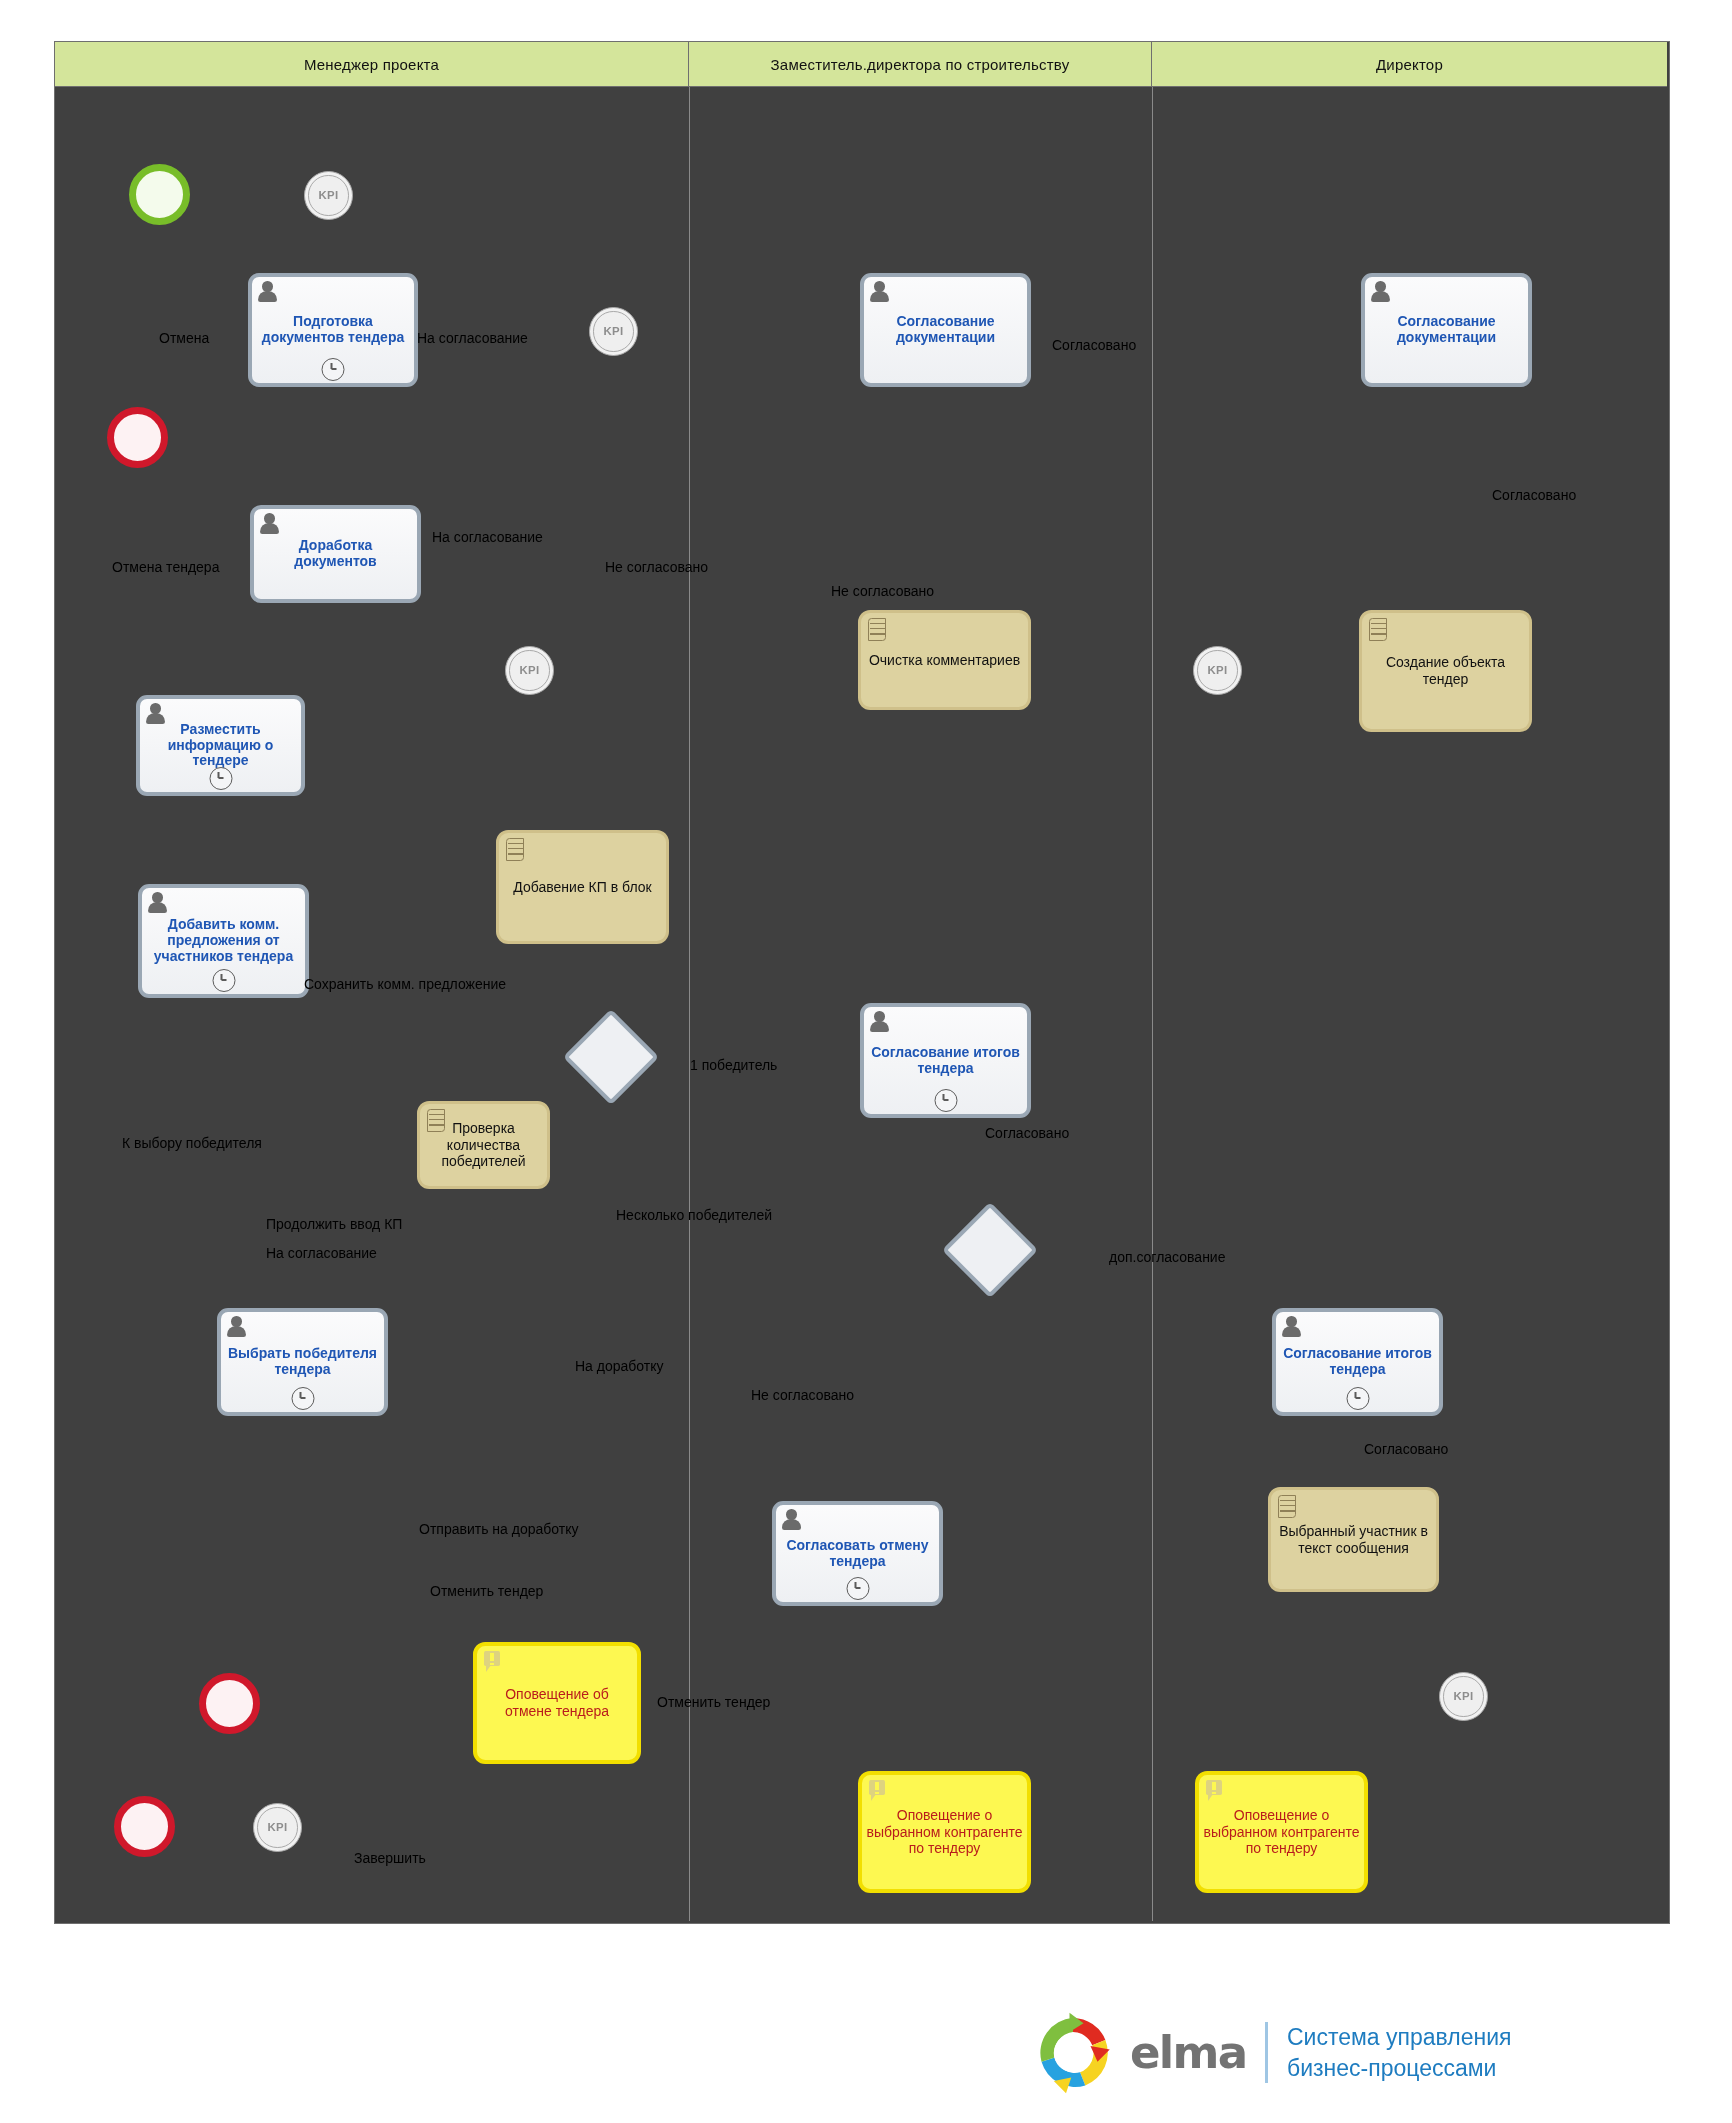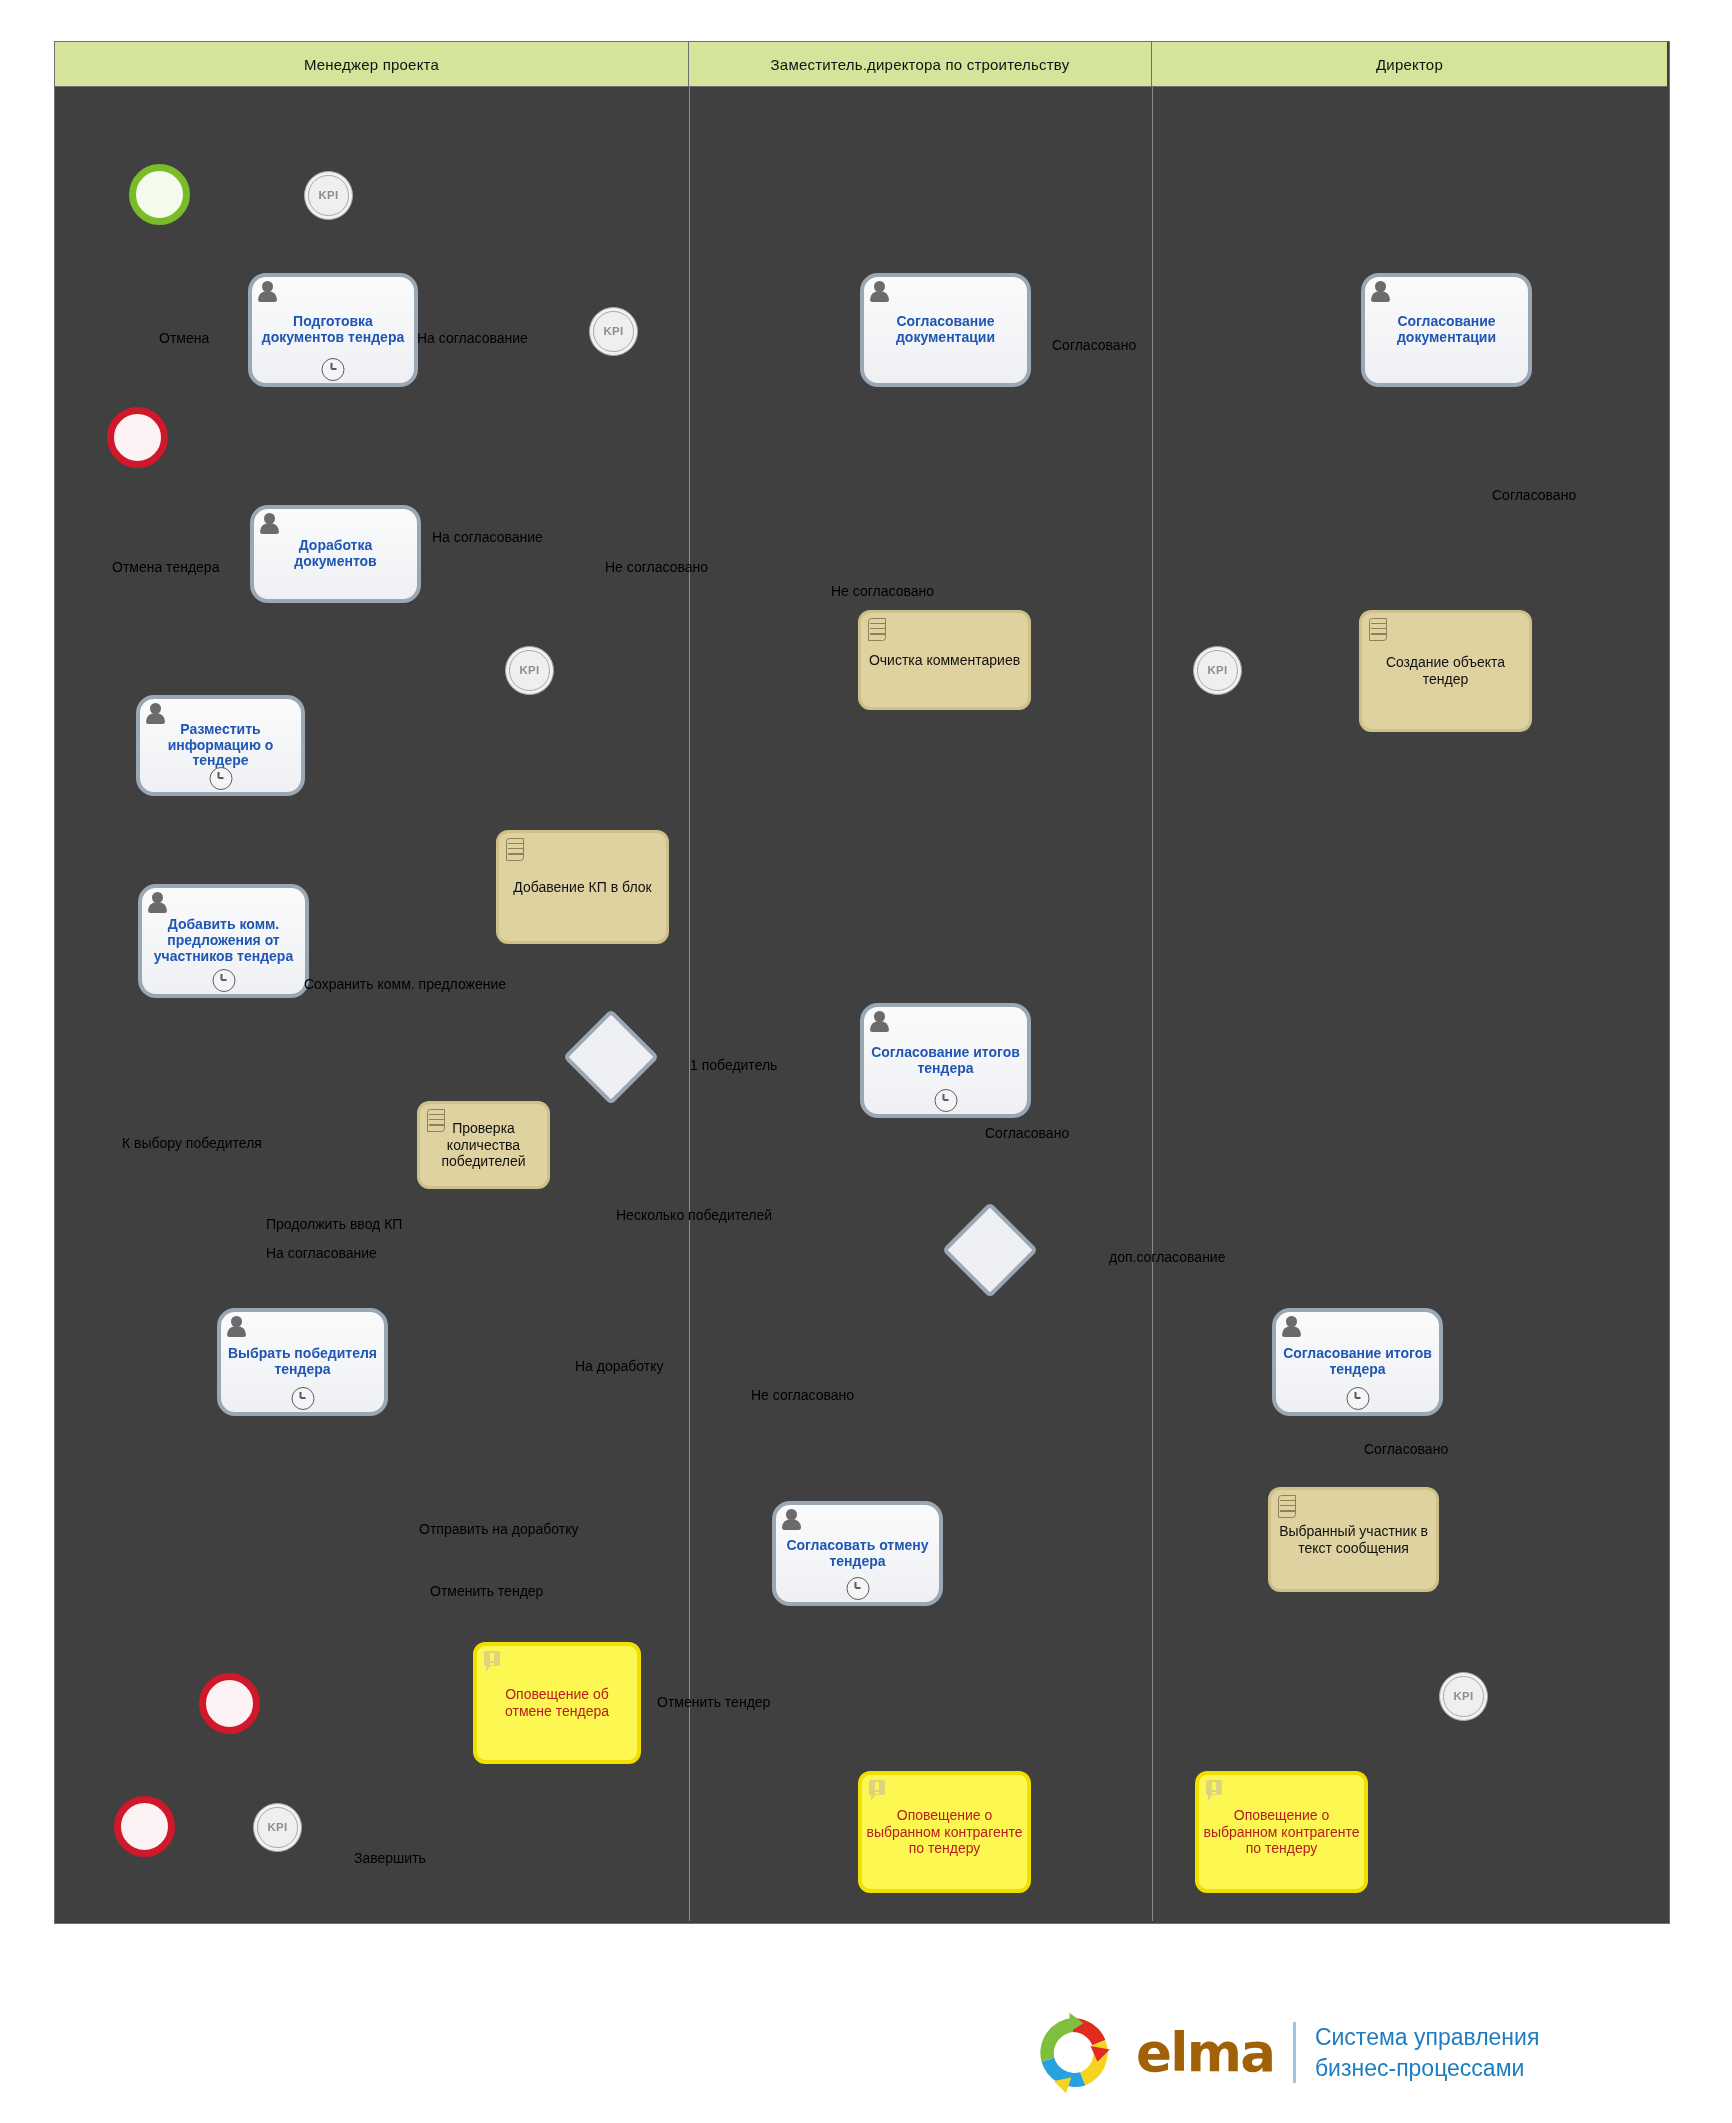--- a/index.html
+++ b/index.html
@@ -52,21 +52,21 @@
     width: 0.9px;
     background: #8a8a8a;
   }
 
   
   .node {
     position: absolute;
     box-sizing: border-box;
   }
   .task {
-    border-radius: 18px;
+    border-radius: 11px;
     border: 4.4px solid #9aa7b4;
     background: linear-gradient(180deg,#fbfbfc 0%,#eef0f3 100%);
     color: #1f56b4;
     font-weight: bold;
     font-size: 14px;
     line-height: 1.12;
     text-align: center;
     display: flex;
     align-items: center;
     justify-content: center;
@@ -229,25 +229,25 @@
     height: 105px;
     display: flex;
     align-items: center;
   }
   .logo-ring {
     position: relative;
     width: 84px; height: 84px;
     flex: 0 0 auto;
   }
   .logo-word {
-    font-size: 53px;
+    font-size: 45px;
     font-weight: bold;
-    color: #a16207;
+    color: #737373;
     letter-spacing: -1.7px;
-    margin-left: 21px;
+    margin-left: 15px;
     line-height: 1;
     font-family: "DejaVu Sans", sans-serif;
   }
   .logo-bar {
     width: 2.6px; height: 61px; background: #9fc6e4; margin: 0 19px;
   }
   .logo-tag {
     color: #1e7cc0;
     font-size: 23px;
     line-height: 1.32;

